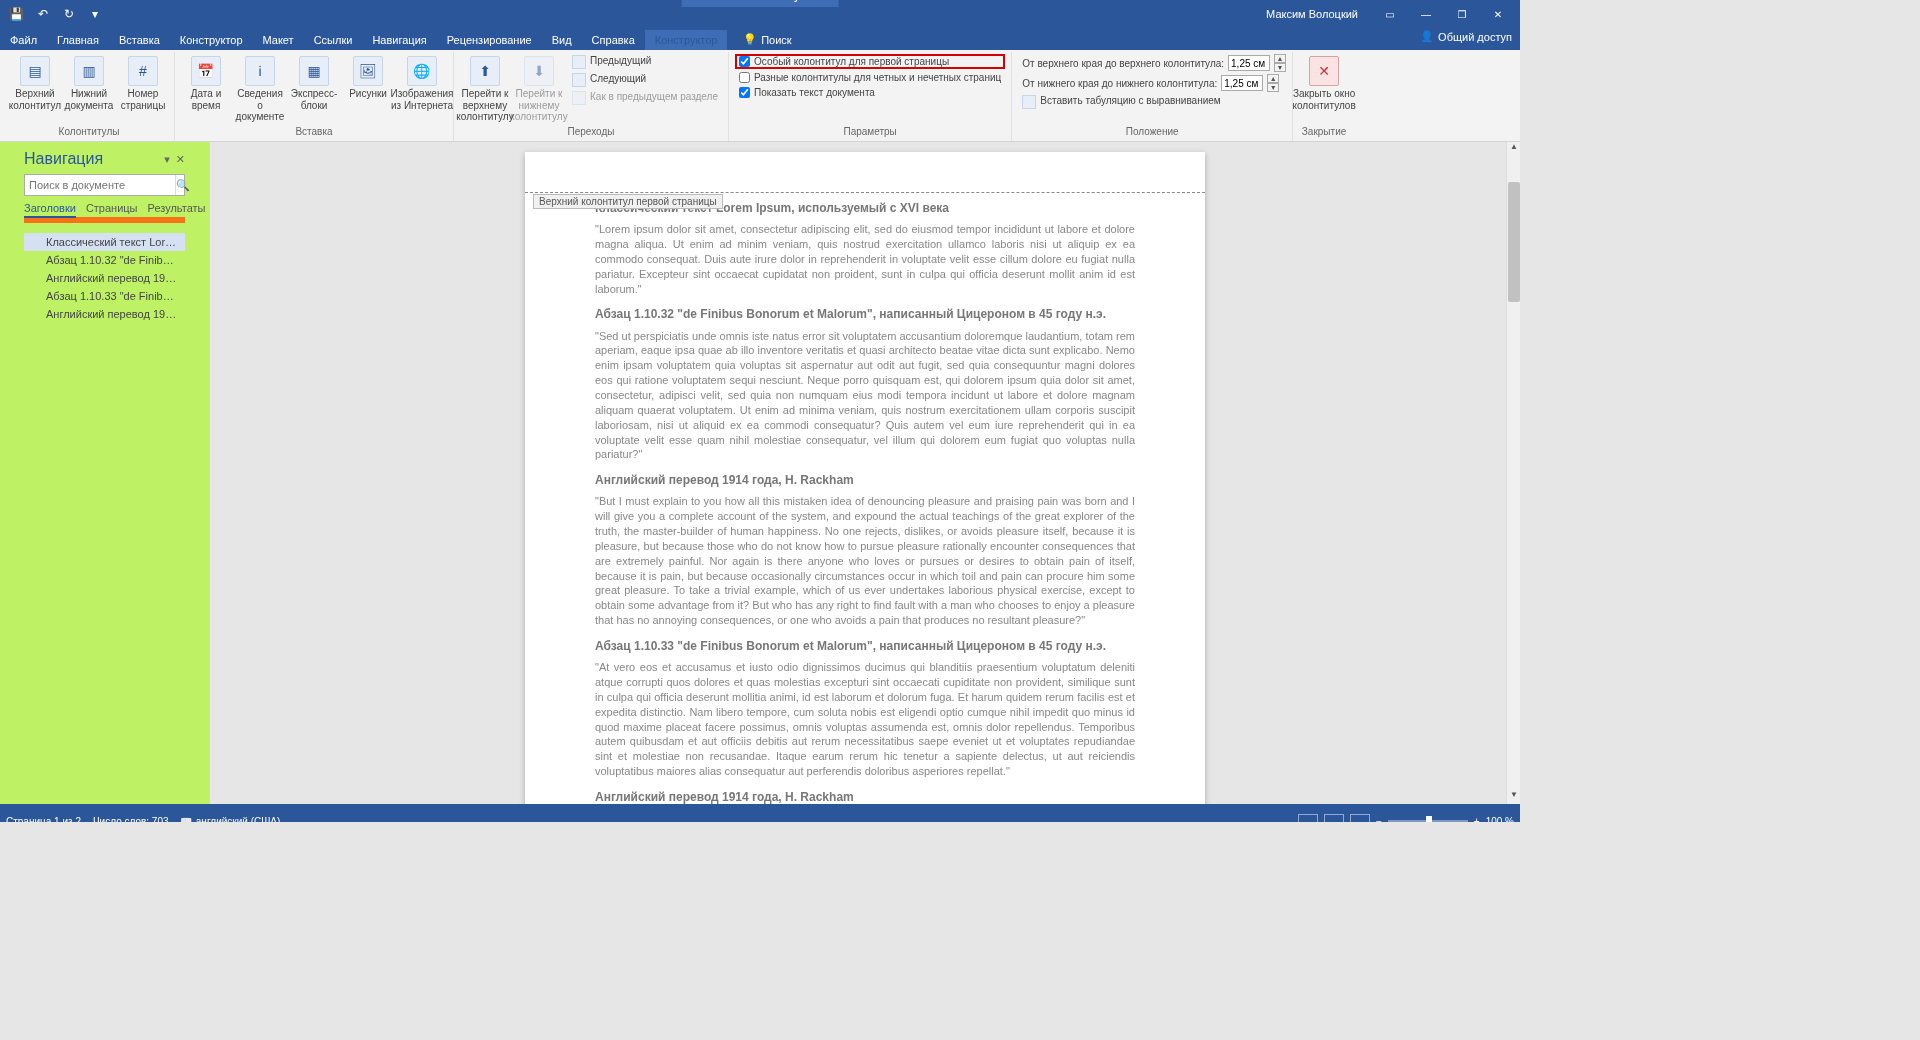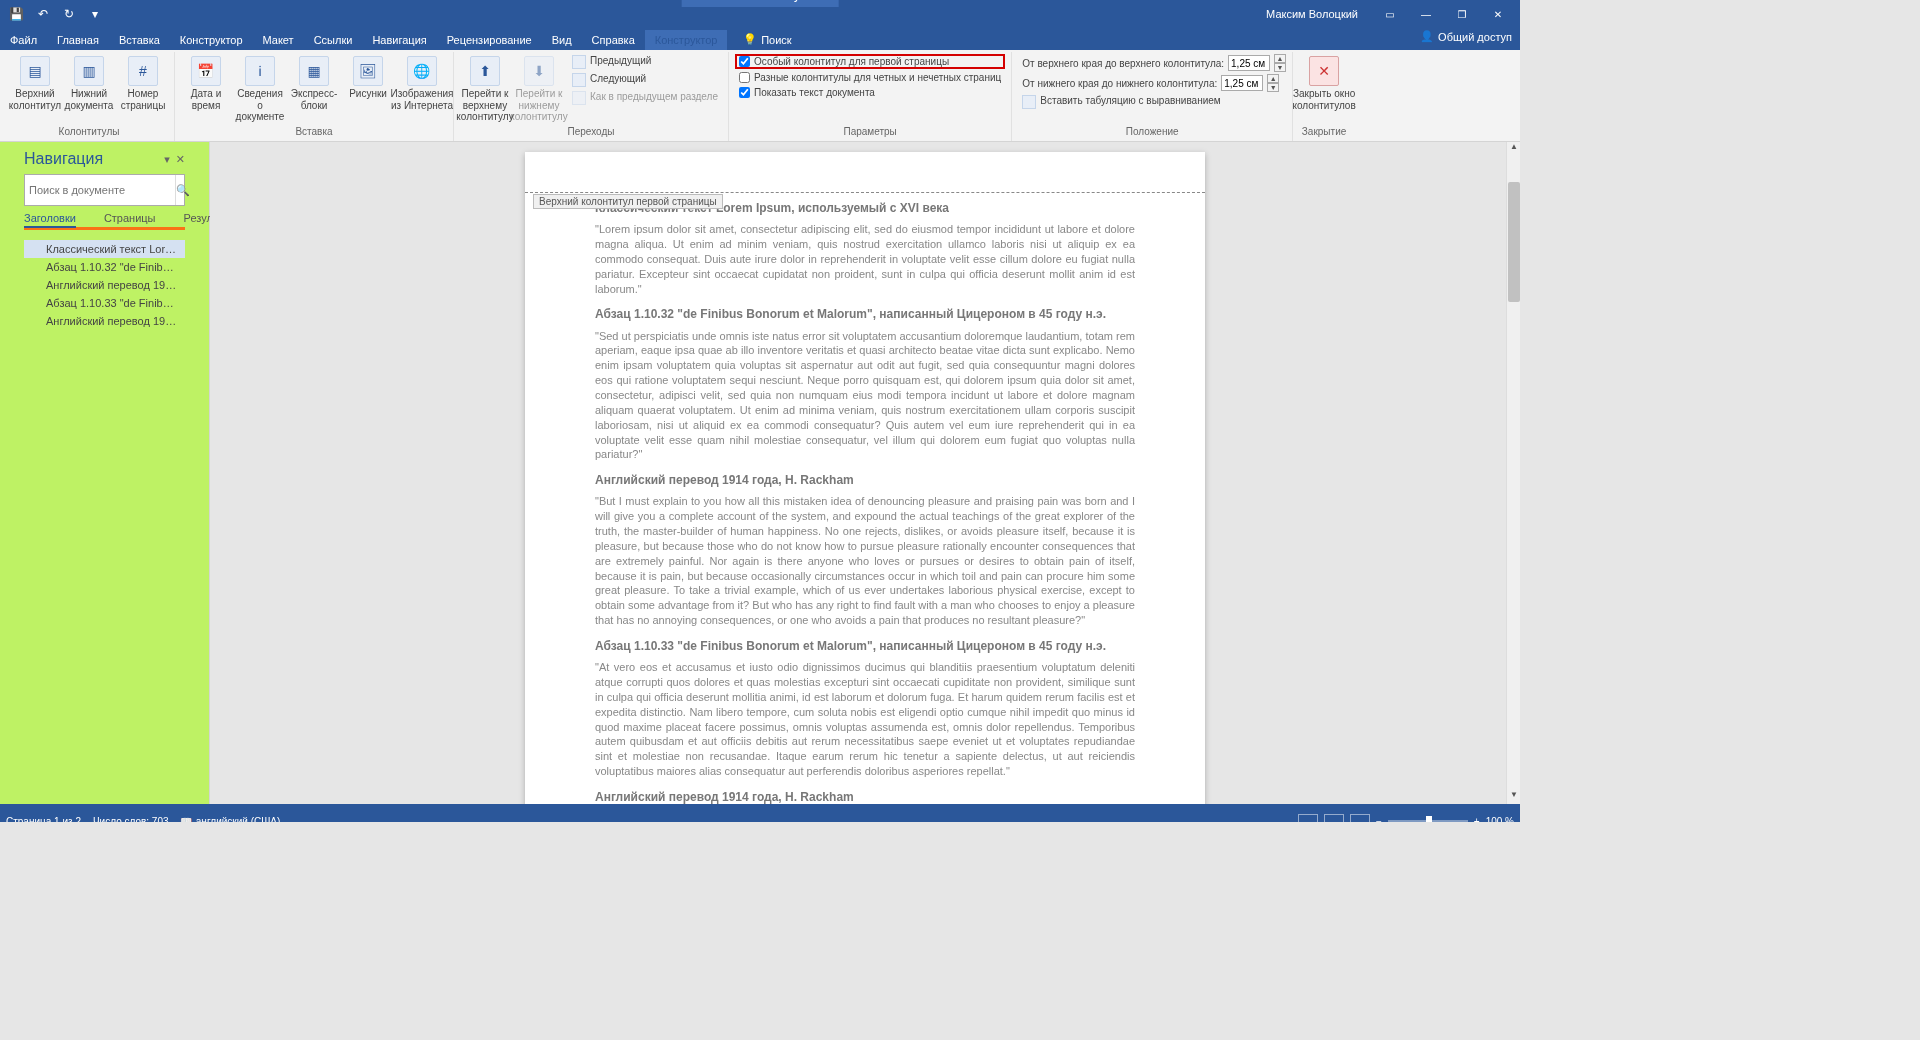--- a/index.html
+++ b/index.html
@@ -39,24 +39,24 @@
 .spinrow input{ width:42px; height:16px; font-size:10px; border:1px solid #aaa; padding:0 2px;}
 .spinbtns{ display:flex; flex-direction:column; font-size:7px; line-height:7px; color:#555;}
 .spinbtns span{ border:1px solid #aaa; width:12px; text-align:center; cursor:pointer;}
 .highlight-red{ border:2px solid #d40000; padding:0 2px; }
 
 
 .content { display:flex; height: calc(100% - 28px - 22px - 92px - 18px); }
 .navpane { width: 210px; background:#bef264; border-right:1px solid #d4d4d4; display:flex; flex-direction:column; padding:8px 24px; gap:6px;}
 .navpane h2 { font-size:16px; font-weight:normal; color:#2b579a; display:flex; justify-content:space-between; align-items:center;}
 .navpane h2 .hdrbtns{ display:flex; gap:6px; color:#666; font-size:11px;}
-.searchbox{ display:flex; border:1px solid #ababab; background:#fff; height:32px;}
+.searchbox{ display:flex; border:1px solid #ababab; background:#fff; height:22px;}
 .searchbox input{ flex:1; border:none; outline:none; padding:0 4px; font-size:11px;}
 .searchbox .sbtn{ width:22px; display:flex; align-items:center; justify-content:center; color:#2b579a; cursor:pointer; border-left:1px solid #ddd;}
-.navtabs{ display:flex; gap:28px; border-bottom:3px solid #f97316; font-size:11px; padding-bottom:2px;}
+.navtabs{ display:flex; gap:10px; border-bottom:6px solid #f97316; font-size:11px; padding-bottom:2px;}
 .navtabs span{ cursor:pointer; color:#555;}
 .navtabs span.active{ color:#2b579a; border-bottom:2px solid #2b579a; padding-bottom:2px; margin-bottom:-3px;}
 .headlist{ flex:1; overflow:auto; font-size:11px; padding-top:4px;}
 .headlist div{ padding:3px 6px 3px 22px; cursor:pointer; white-space:nowrap; overflow:hidden; text-overflow:ellipsis; color:#444;}
 .headlist div.sel{ background:#d5e1f2;}
 
 
 .docarea{ flex:1; background:#e6e6e6; overflow:auto; position:relative;}
 .page{ width:680px; margin:10px auto 10px auto; background:#fff; box-shadow:0 2px 6px rgba(0,0,0,.25); min-height:900px; position:relative; padding:14px 70px 40px 70px;}
 .header-border{ position:absolute; top:40px; left:0; right:0; border-top:1px dashed #888;}

